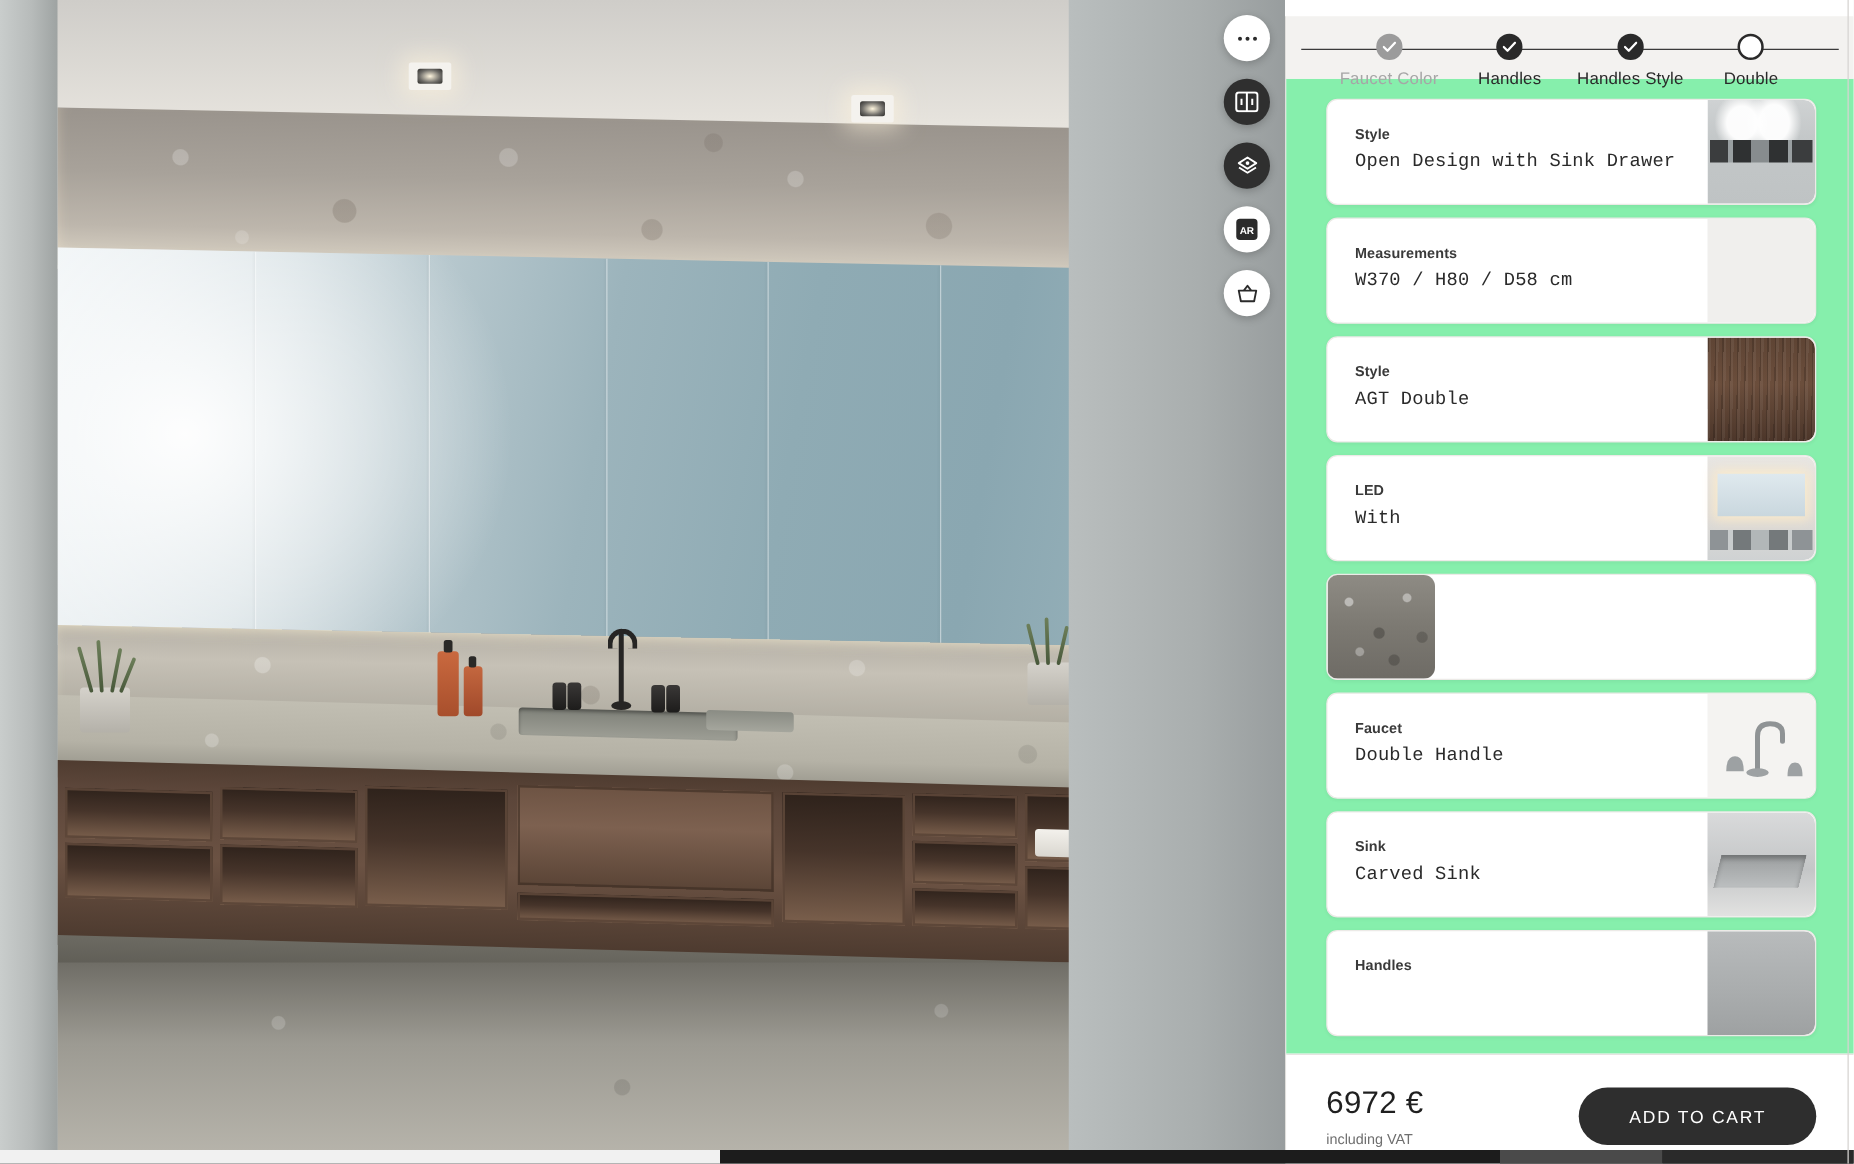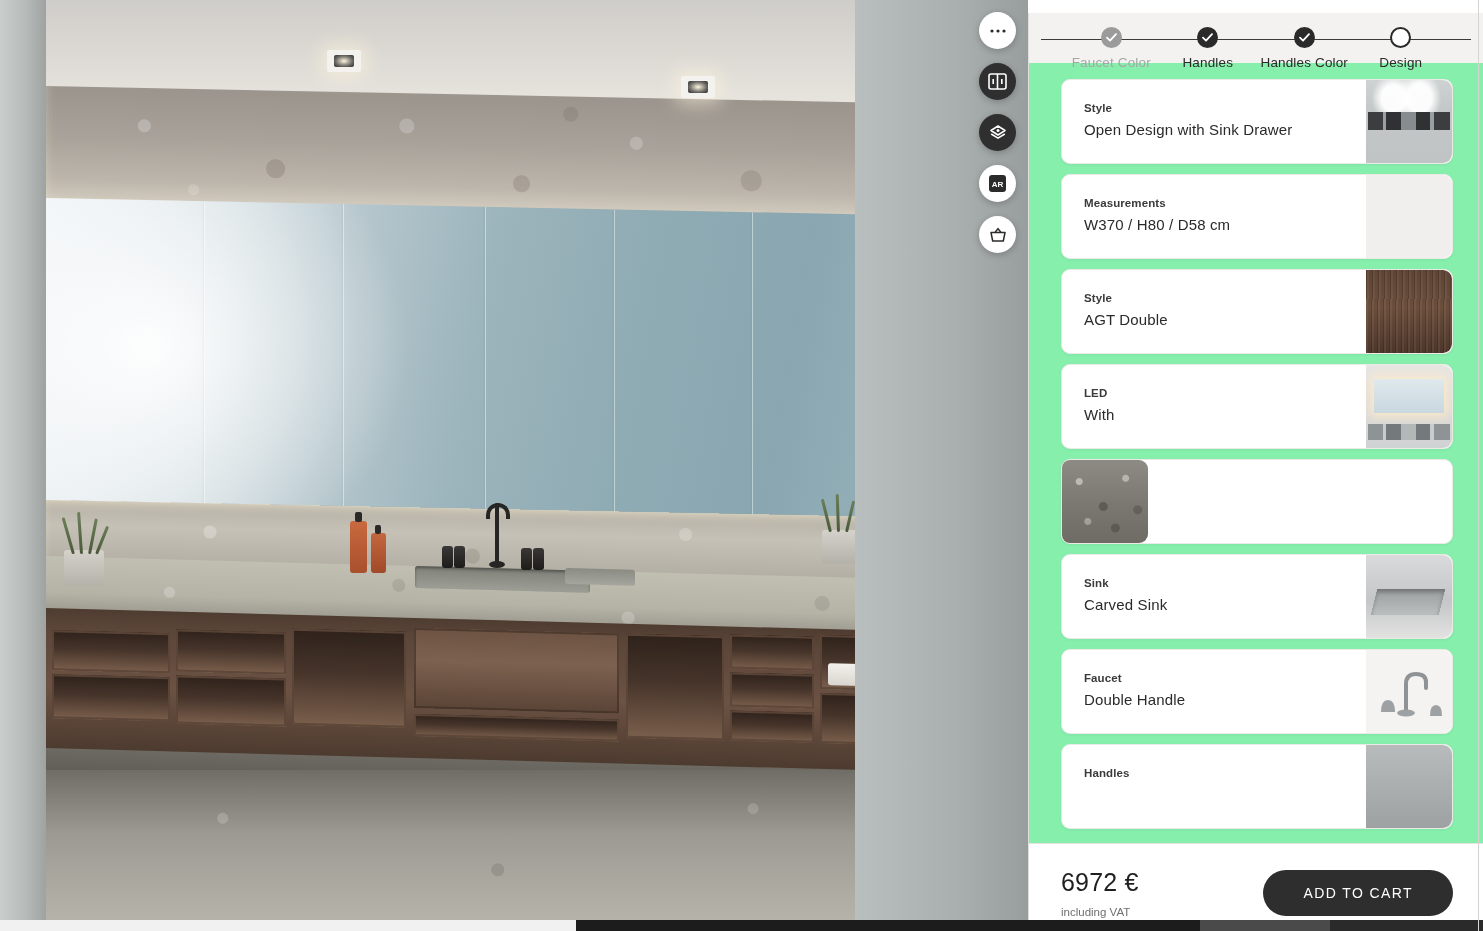--- a/index.html
+++ b/index.html
@@ -265,21 +265,21 @@
     height:85px; margin-bottom:10px;
     background:#ffffff;
     border:1px solid #eceae7;
     border-radius:9px;
     box-shadow: 0 1px 3px rgba(0,0,0,.05);
     overflow:hidden;
     cursor:pointer;
   }
   .sum-text { flex:1 1 auto; padding:22px 0 0 22px; }
   .sum-label { font-size:11.5px; color:#3a3a3a; letter-spacing:.1px; margin-bottom:7px; font-weight:600;}
-  .sum-value { font-size:15px; color:#2a2a2a; letter-spacing:.15px; }
+  .sum-value { font-size:15px; color:#2a2a2a; letter-spacing:.15px;font-family:Liberation Mono, monospace; }
   .sum-thumb {
     flex:0 0 86px; width:86px; align-self:stretch;
     border-radius:0 9px 9px 0;
     background-size:cover; background-position:center;
   }
 
   
   .th-style{
     background:
       radial-gradient(ellipse at 32% 22%, rgba(255,255,255,.95) 0 12px, rgba(255,255,255,0) 22px),
@@ -530,26 +530,26 @@
             </div>
             <div class="step-label">Handles</div>
           </div>
 
           <div class="step">
             <div class="step-dot done">
               <svg width="11" height="9" viewBox="0 0 11 9">
                   <path d="M1 4.6 L4 7.6 L10 1.2" fill="none" stroke="#fff" stroke-width="1.8" stroke-linecap="round" stroke-linejoin="round"></path>
                 </svg>
             </div>
-            <div class="step-label">Handles Color</div>
+            <div class="step-label">Handles Style</div>
           </div>
 
           <div class="step">
             <div class="step-dot empty"></div>
-            <div class="step-label">Design</div>
+            <div class="step-label">Double</div>
           </div>
 
         </div>
       </div>
     </div>
 
     <div class="summary-list">
 
       <div class="sum-card">
         <div class="sum-text">
@@ -578,47 +578,47 @@
       <div class="sum-card">
         <div class="sum-text">
           <div class="sum-label">LED</div>
           <div class="sum-value">With</div>
         </div>
         <div class="sum-thumb th-led"></div>
       </div>
 
       <div class="sum-card">
         <div class="sum-thumb th-stone"></div>
-      </div>
-
-      <div class="sum-card">
-        <div class="sum-text">
-          <div class="sum-label">Sink</div>
-          <div class="sum-value">Carved Sink</div>
-        </div>
-        <div class="sum-thumb th-sink"></div>
       </div>
 
       <div class="sum-card">
         <div class="sum-text">
           <div class="sum-label">Faucet</div>
           <div class="sum-value">Double Handle</div>
         </div>
         <div class="sum-thumb th-faucet">
           <svg width="86" height="85" viewBox="0 0 86 85">
             <path d="M40 62 L40 34 Q40 24 50 24 Q60 24 60 32 L60 38" fill="none" stroke="#8f9395" stroke-width="4" stroke-linecap="round"></path>
             <ellipse cx="40" cy="63" rx="9" ry="3.5" fill="#9da1a3"></ellipse>
             <path d="M15 62 q0 -12 7 -12 q7 0 7 12 z" fill="#9da1a3"></path>
             <path d="M64 66 q0 -11 6 -11 q6 0 6 11 z" fill="#9da1a3"></path>
           </svg>
         </div>
       </div>
 
       <div class="sum-card">
         <div class="sum-text">
+          <div class="sum-label">Sink</div>
+          <div class="sum-value">Carved Sink</div>
+        </div>
+        <div class="sum-thumb th-sink"></div>
+      </div>
+
+      <div class="sum-card">
+        <div class="sum-text">
           <div class="sum-label">Handles</div>
           <div class="sum-value"></div>
         </div>
         <div class="sum-thumb th-handles"></div>
       </div>
 
     </div>
 
     <div class="footer">
       <div class="price-block">

